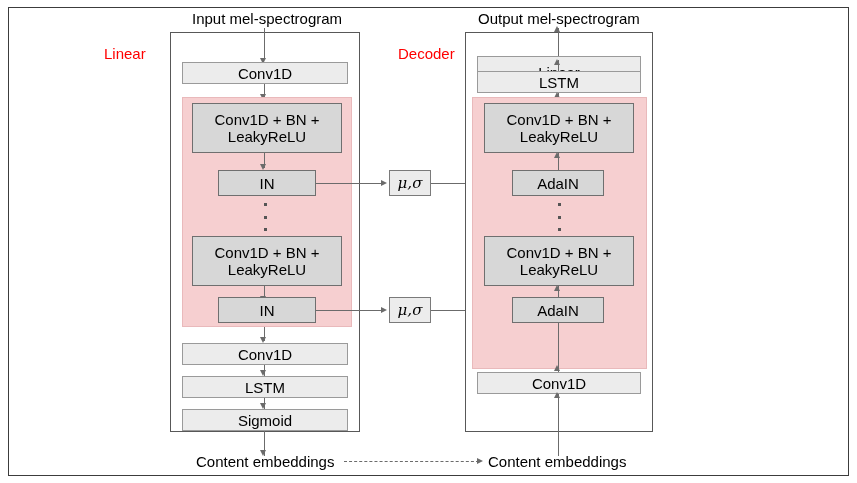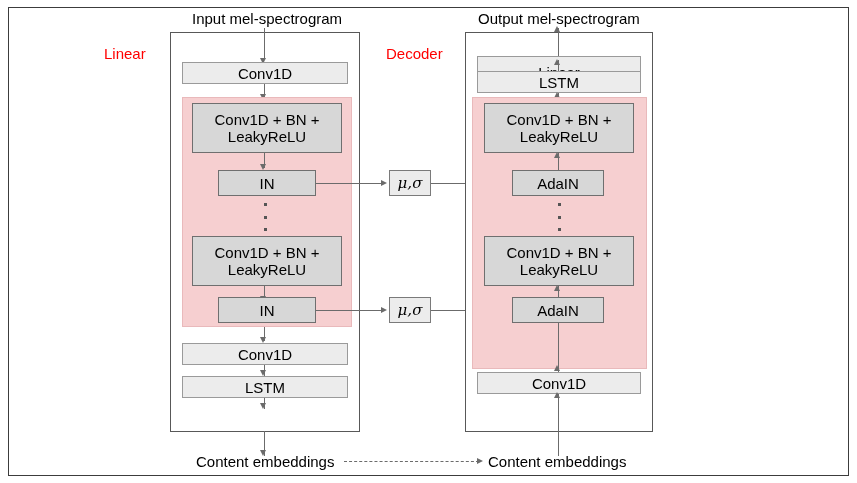--- a/index.html
+++ b/index.html
@@ -148,21 +148,21 @@
 <div id="figure">
 
   <div class="outer-frame"></div>
 
   <div class="label" style="left:478px; top:10px;">Output mel-spectrogram</div>
 
   <div class="label" style="left:192px; top:10px;">Input mel-spectrogram</div>
 
   <div class="label red" style="left:104px; top:45px;">Linear</div>
 
-  <div class="label red" style="left:386px; top:45px;">Decoder</div>
+  <div class="label red" style="left:398px; top:45px;">Decoder</div>
 
   <div class="group-box" style="left:170px; top:32px; width:190px; height:400px;"></div>
 
   <div class="vline" style="left:264px; top:28px; height:32px;"></div>
   <div class="arrow-down" style="left:260px; top:58px;"></div>
 
   <div class="node" style="left:182px; top:62px; width:166px; height:22px;">Conv1D</div>
 
   <div class="vline" style="left:264px; top:84px; height:13px;"></div>
   <div class="arrow-down" style="left:260px; top:94px;"></div>
@@ -197,20 +197,21 @@
   <div class="node" style="left:182px; top:343px; width:166px; height:22px;">Conv1D</div>
 
   <div class="vline" style="left:264px; top:365px; height:11px;"></div>
   <div class="arrow-down" style="left:260px; top:370px;"></div>
 
   <div class="node" style="left:182px; top:376px; width:166px; height:22px;">LSTM</div>
 
   <div class="vline" style="left:264px; top:398px; height:11px;"></div>
   <div class="arrow-down" style="left:260px; top:403px;"></div>
 
+  <div class="node" style="left:182px; top:409px; width:166px; height:22px;">Sigmoid</div>
 
   <div class="vline" style="left:264px; top:431px; height:25px;"></div>
   <div class="arrow-down" style="left:260px; top:450px;"></div>
 
   <div class="node mu" style="left:389px; top:170px; width:42px; height:26px;">μ,σ</div>
 
   <div class="node mu" style="left:389px; top:297px; width:42px; height:26px;">μ,σ</div>
 
   <div class="hline" style="left:316px; top:183px; width:66px;"></div>
   <div class="arrow-right" style="left:381px; top:179.5px;"></div>

